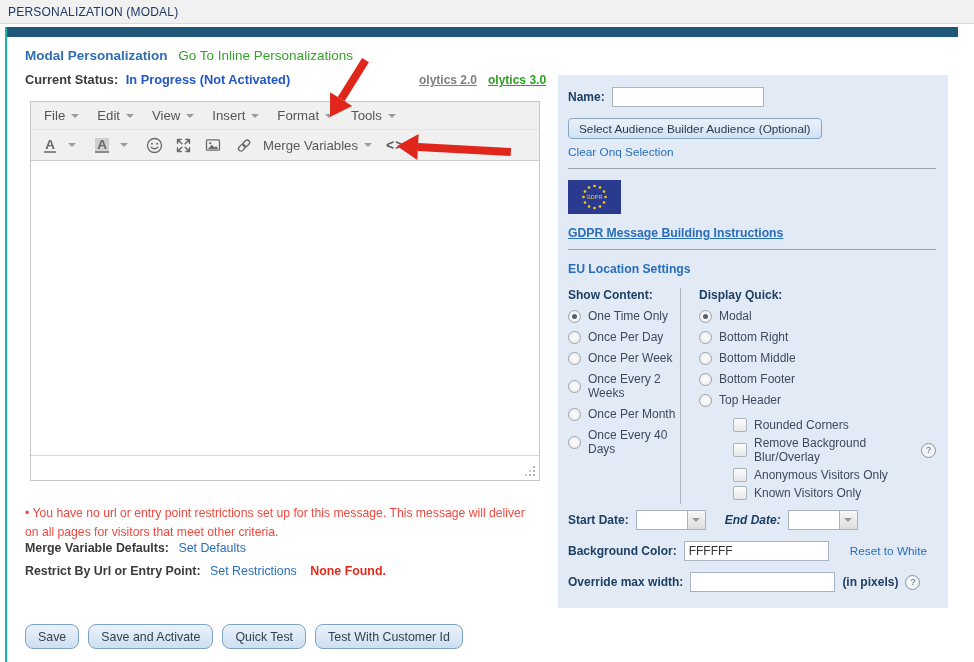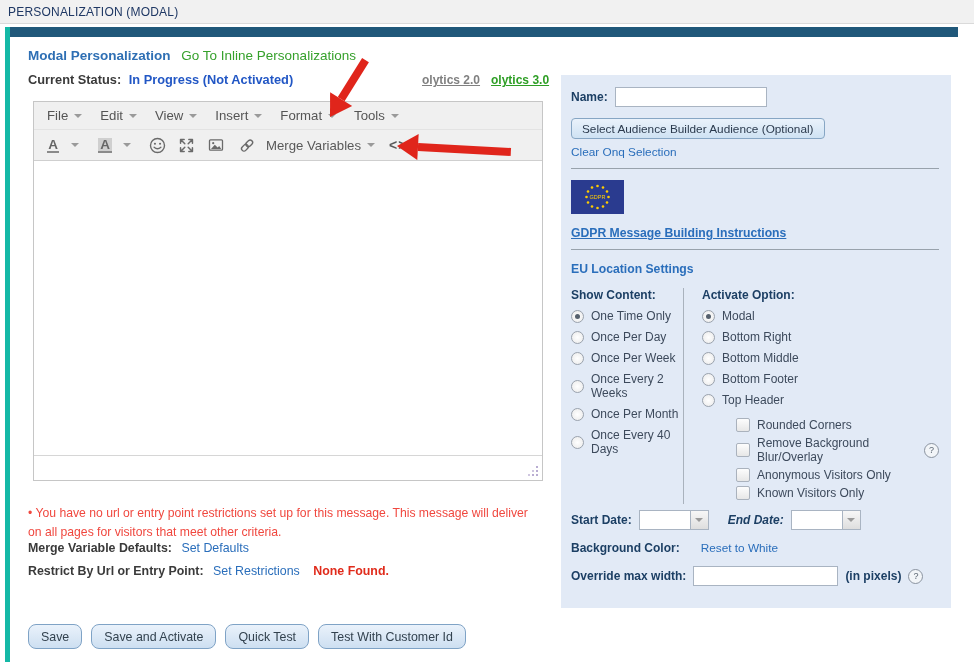--- a/index.html
+++ b/index.html
@@ -11,21 +11,21 @@
   
   .topbar{
     position:absolute;left:0;top:0;width:974px;height:24px;
     background:#f1f1f1;border-bottom:1px solid #dadada;box-sizing:border-box;
     display:flex;align-items:center;padding-left:8px;
     font-size:12px;color:#1f3864;letter-spacing:.2px;
   }
   
   .frame{
     position:absolute;left:5px;top:27px;width:953px;height:635px;
-    background:#fff;border-left:5px solid #14b8a6;box-sizing:border-box;
+    background:#fff;border-left:2px solid #14b8a6;box-sizing:border-box;
   }
   .navybar{height:10px;background:#20587a;}
   
   .title-row{position:absolute;left:18px;top:21px;font-size:13.5px;white-space:nowrap;}
   .title-main{color:#2e6fb4;font-weight:bold;}
   .title-link{color:#36a12c;margin-left:7px;text-decoration:none;}
   .status-row{position:absolute;left:18px;top:45px;font-size:12.8px;white-space:nowrap;}
   .status-label{color:#3a3a3a;font-weight:bold;}
   .status-value{color:#2257c5;font-weight:bold;margin-left:4px;}
   .olytics-row{position:absolute;left:412px;top:46px;font-size:12px;display:flex;gap:11px;white-space:nowrap;}
@@ -307,21 +307,21 @@
           <span class="radio"></span>
           <span>Once Per Month</span>
         </div>
         <div class="rad-row">
           <span class="radio"></span>
           <span>Once Every 40 Days</span>
         </div>
       </div>
       <div class="colsep"></div>
       <div class="col2">
-        <div class="blbl col-head">Activate Option:</div>
+        <div class="blbl col-head">Display Quick:</div>
         <div class="rad-row">
           <span class="radio checked"></span>
           <span>Modal</span>
         </div>
         <div class="rad-row">
           <span class="radio"></span>
           <span>Bottom Right</span>
         </div>
         <div class="rad-row">
           <span class="radio"></span>
@@ -369,20 +369,21 @@
       <span class="combo">
         <span class="combo-field"></span>
         <span class="combo-btn">
             <i class="caret"></i>
           </span>
       </span>
     </div>
 
     <div class="field-row">
       <span class="blbl">Background Color:</span>
+      <input class="txt-input bg-input" type="text" value="FFFFFF" style="">
       <a class="plink reset-link" href="#">Reset to White</a>
     </div>
 
     <div class="field-row">
       <span class="blbl">Override max width:</span>
       <input class="txt-input mw-input" type="text" style="">
       <span class="blbl">(in pixels)</span>
       <span class="help">?</span>
     </div>
 

